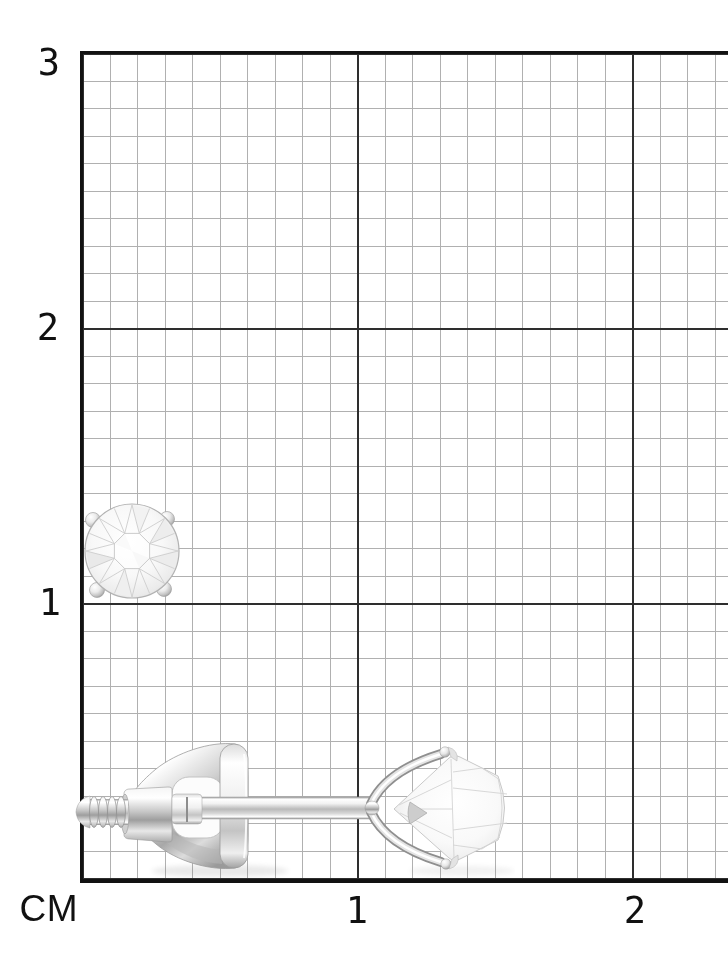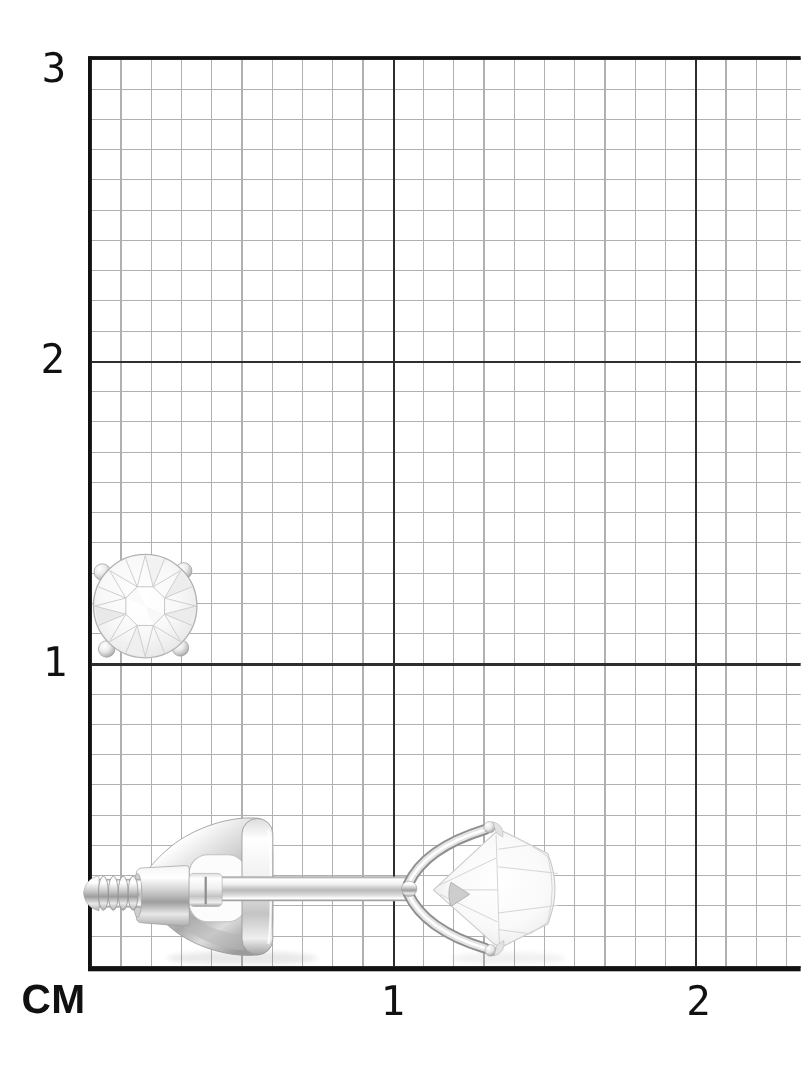--- a/index.html
+++ b/index.html
@@ -24,21 +24,21 @@
     position:absolute;transform:translate(-50%,-50%);
     color:#111;font-size:37px;line-height:1;white-space:nowrap;
   }
   .lbl.y3{left:49px;top:62px;}
   .lbl.y2{left:48px;top:327px;}
   .lbl.y1{left:50px;top:602px;}
   .lbl.x1{left:357px;top:910px;}
   .lbl.x2{left:635px;top:910px;}
   .lbl.unit{
     left:49px;top:908px;
-    font-family:"Liberation Sans", sans-serif;font-weight:700;font-size:37px;letter-spacing:1px;
+    font-family:"Liberation Sans", sans-serif;font-weight:400;font-size:37px;letter-spacing:1px;
   }
   svg.front-view{position:absolute;left:76px;top:496px;width:112px;height:112px;}
   svg.side-view {position:absolute;left:70px;top:738px;width:445px;height:142px;}
 </style>
 </head>
 <body>
 
 <div class="grid"></div>
 <div class="b-top"></div>
 <div class="b-left"></div>

